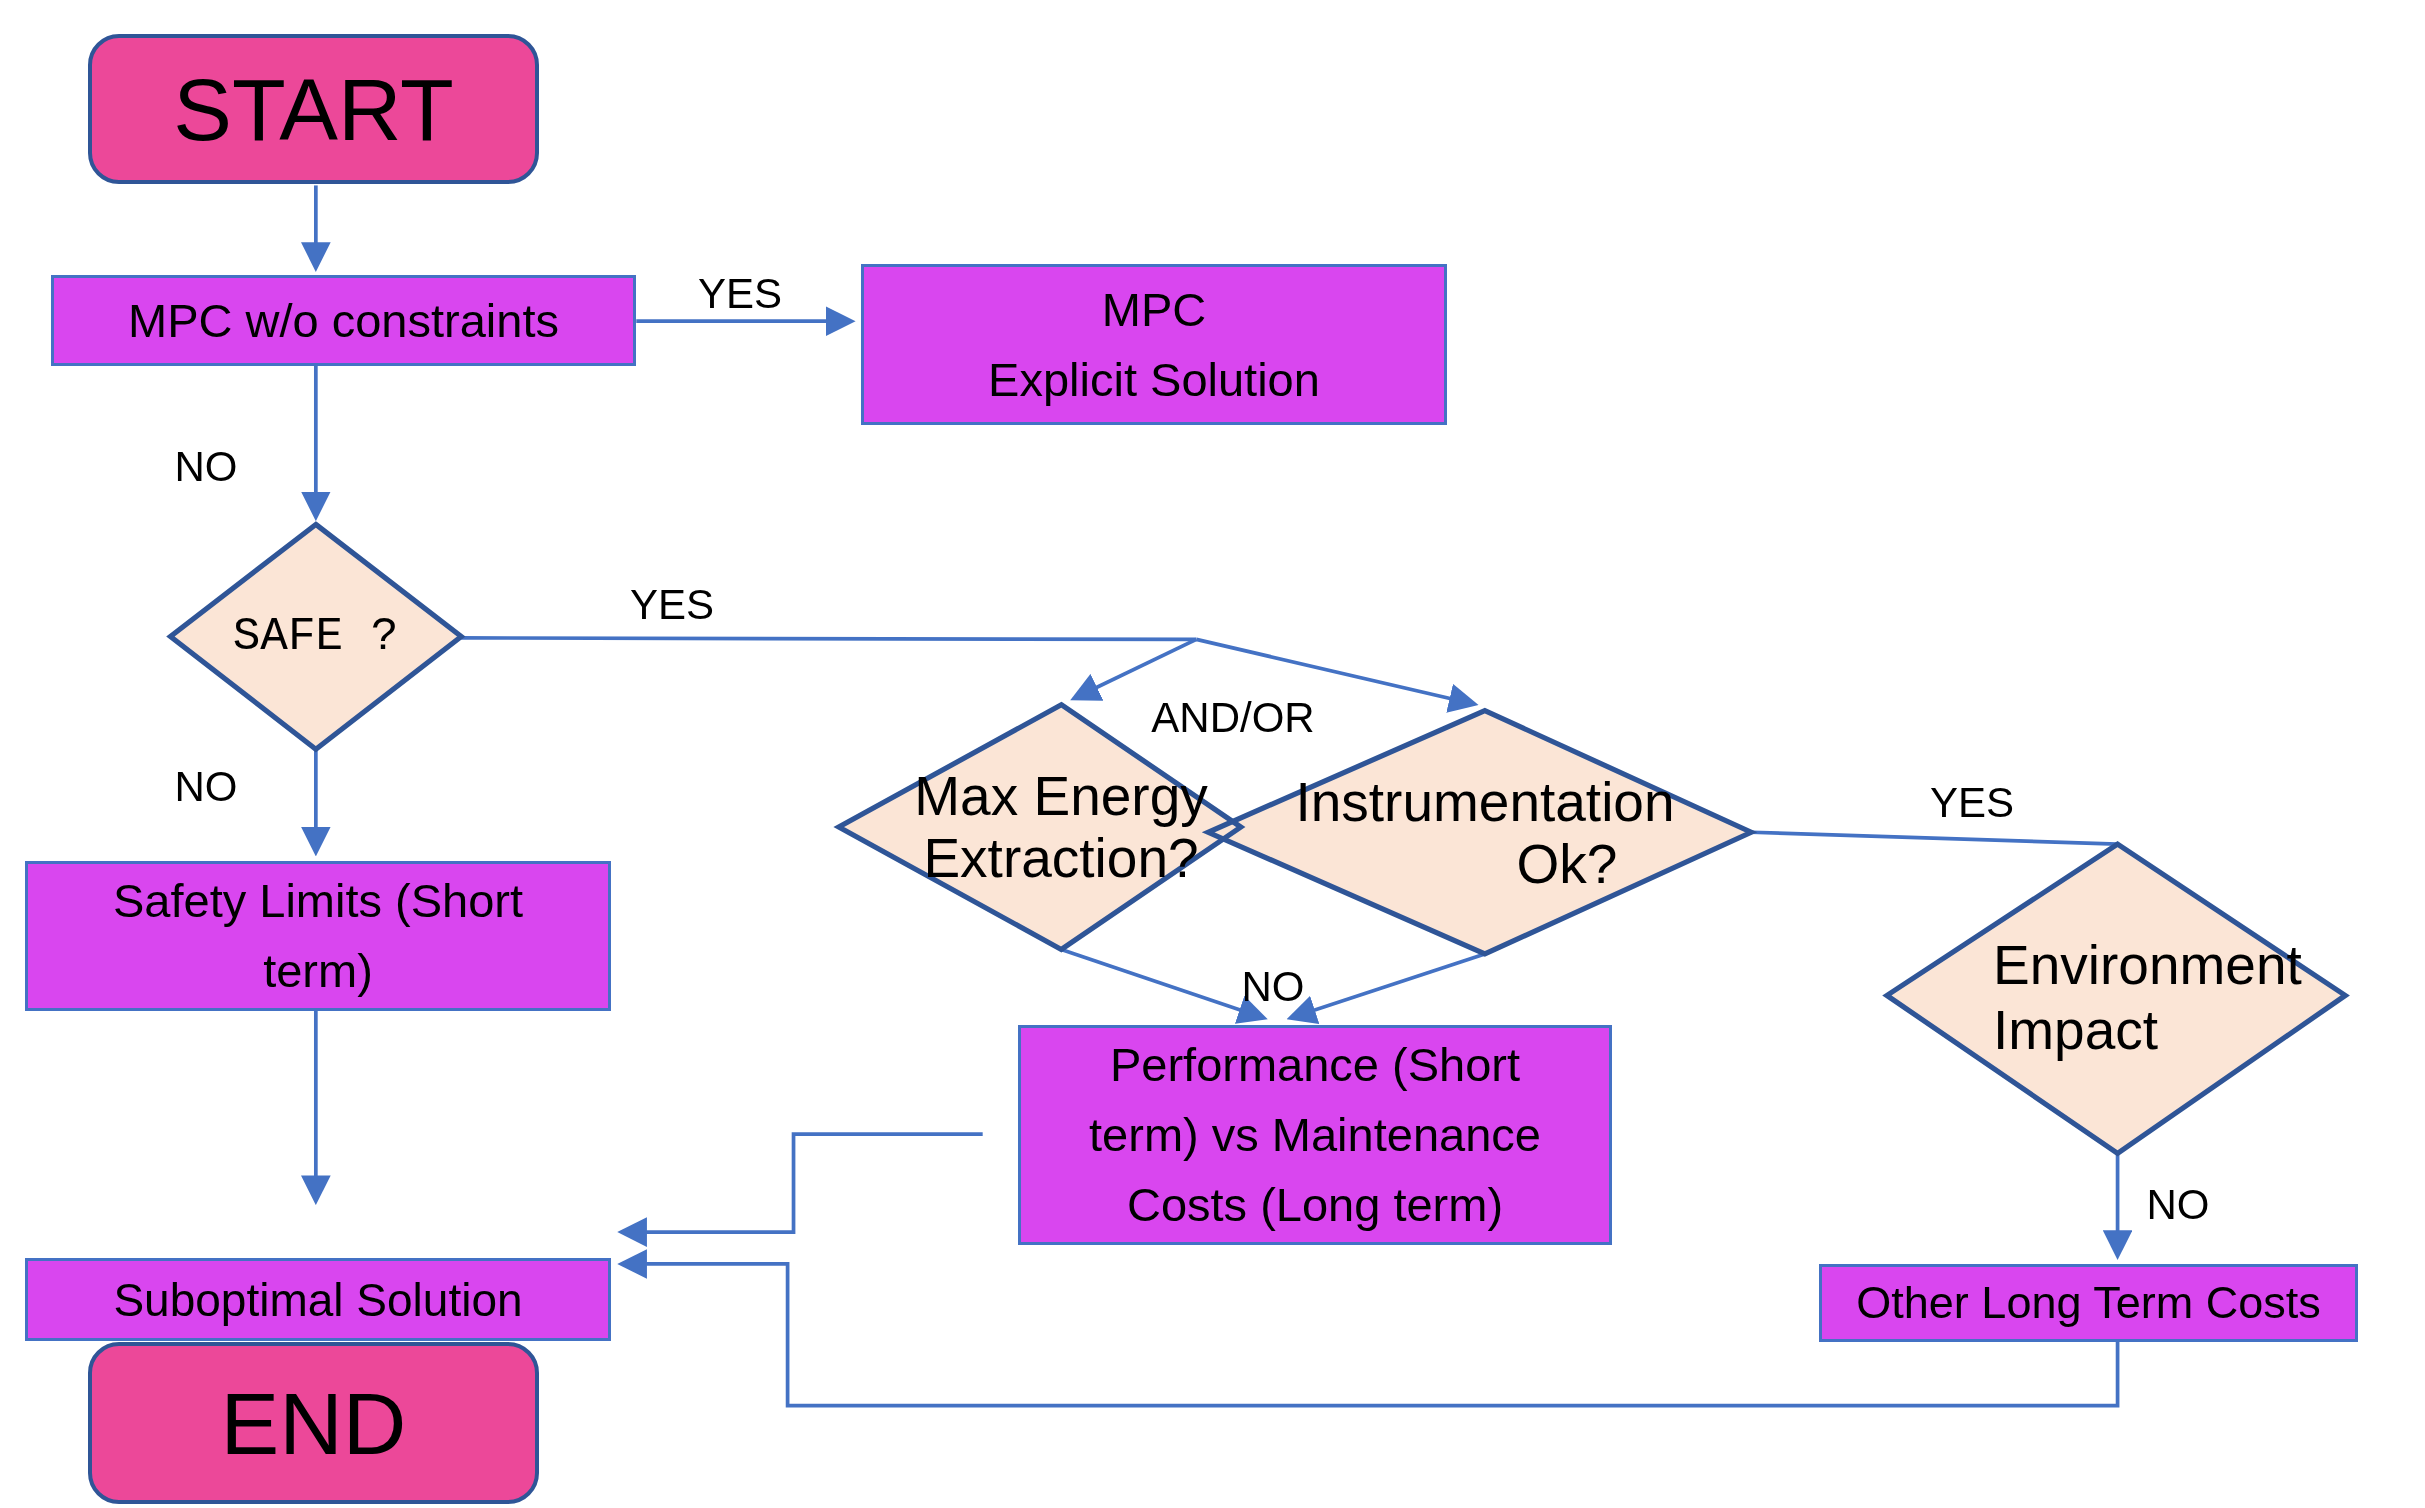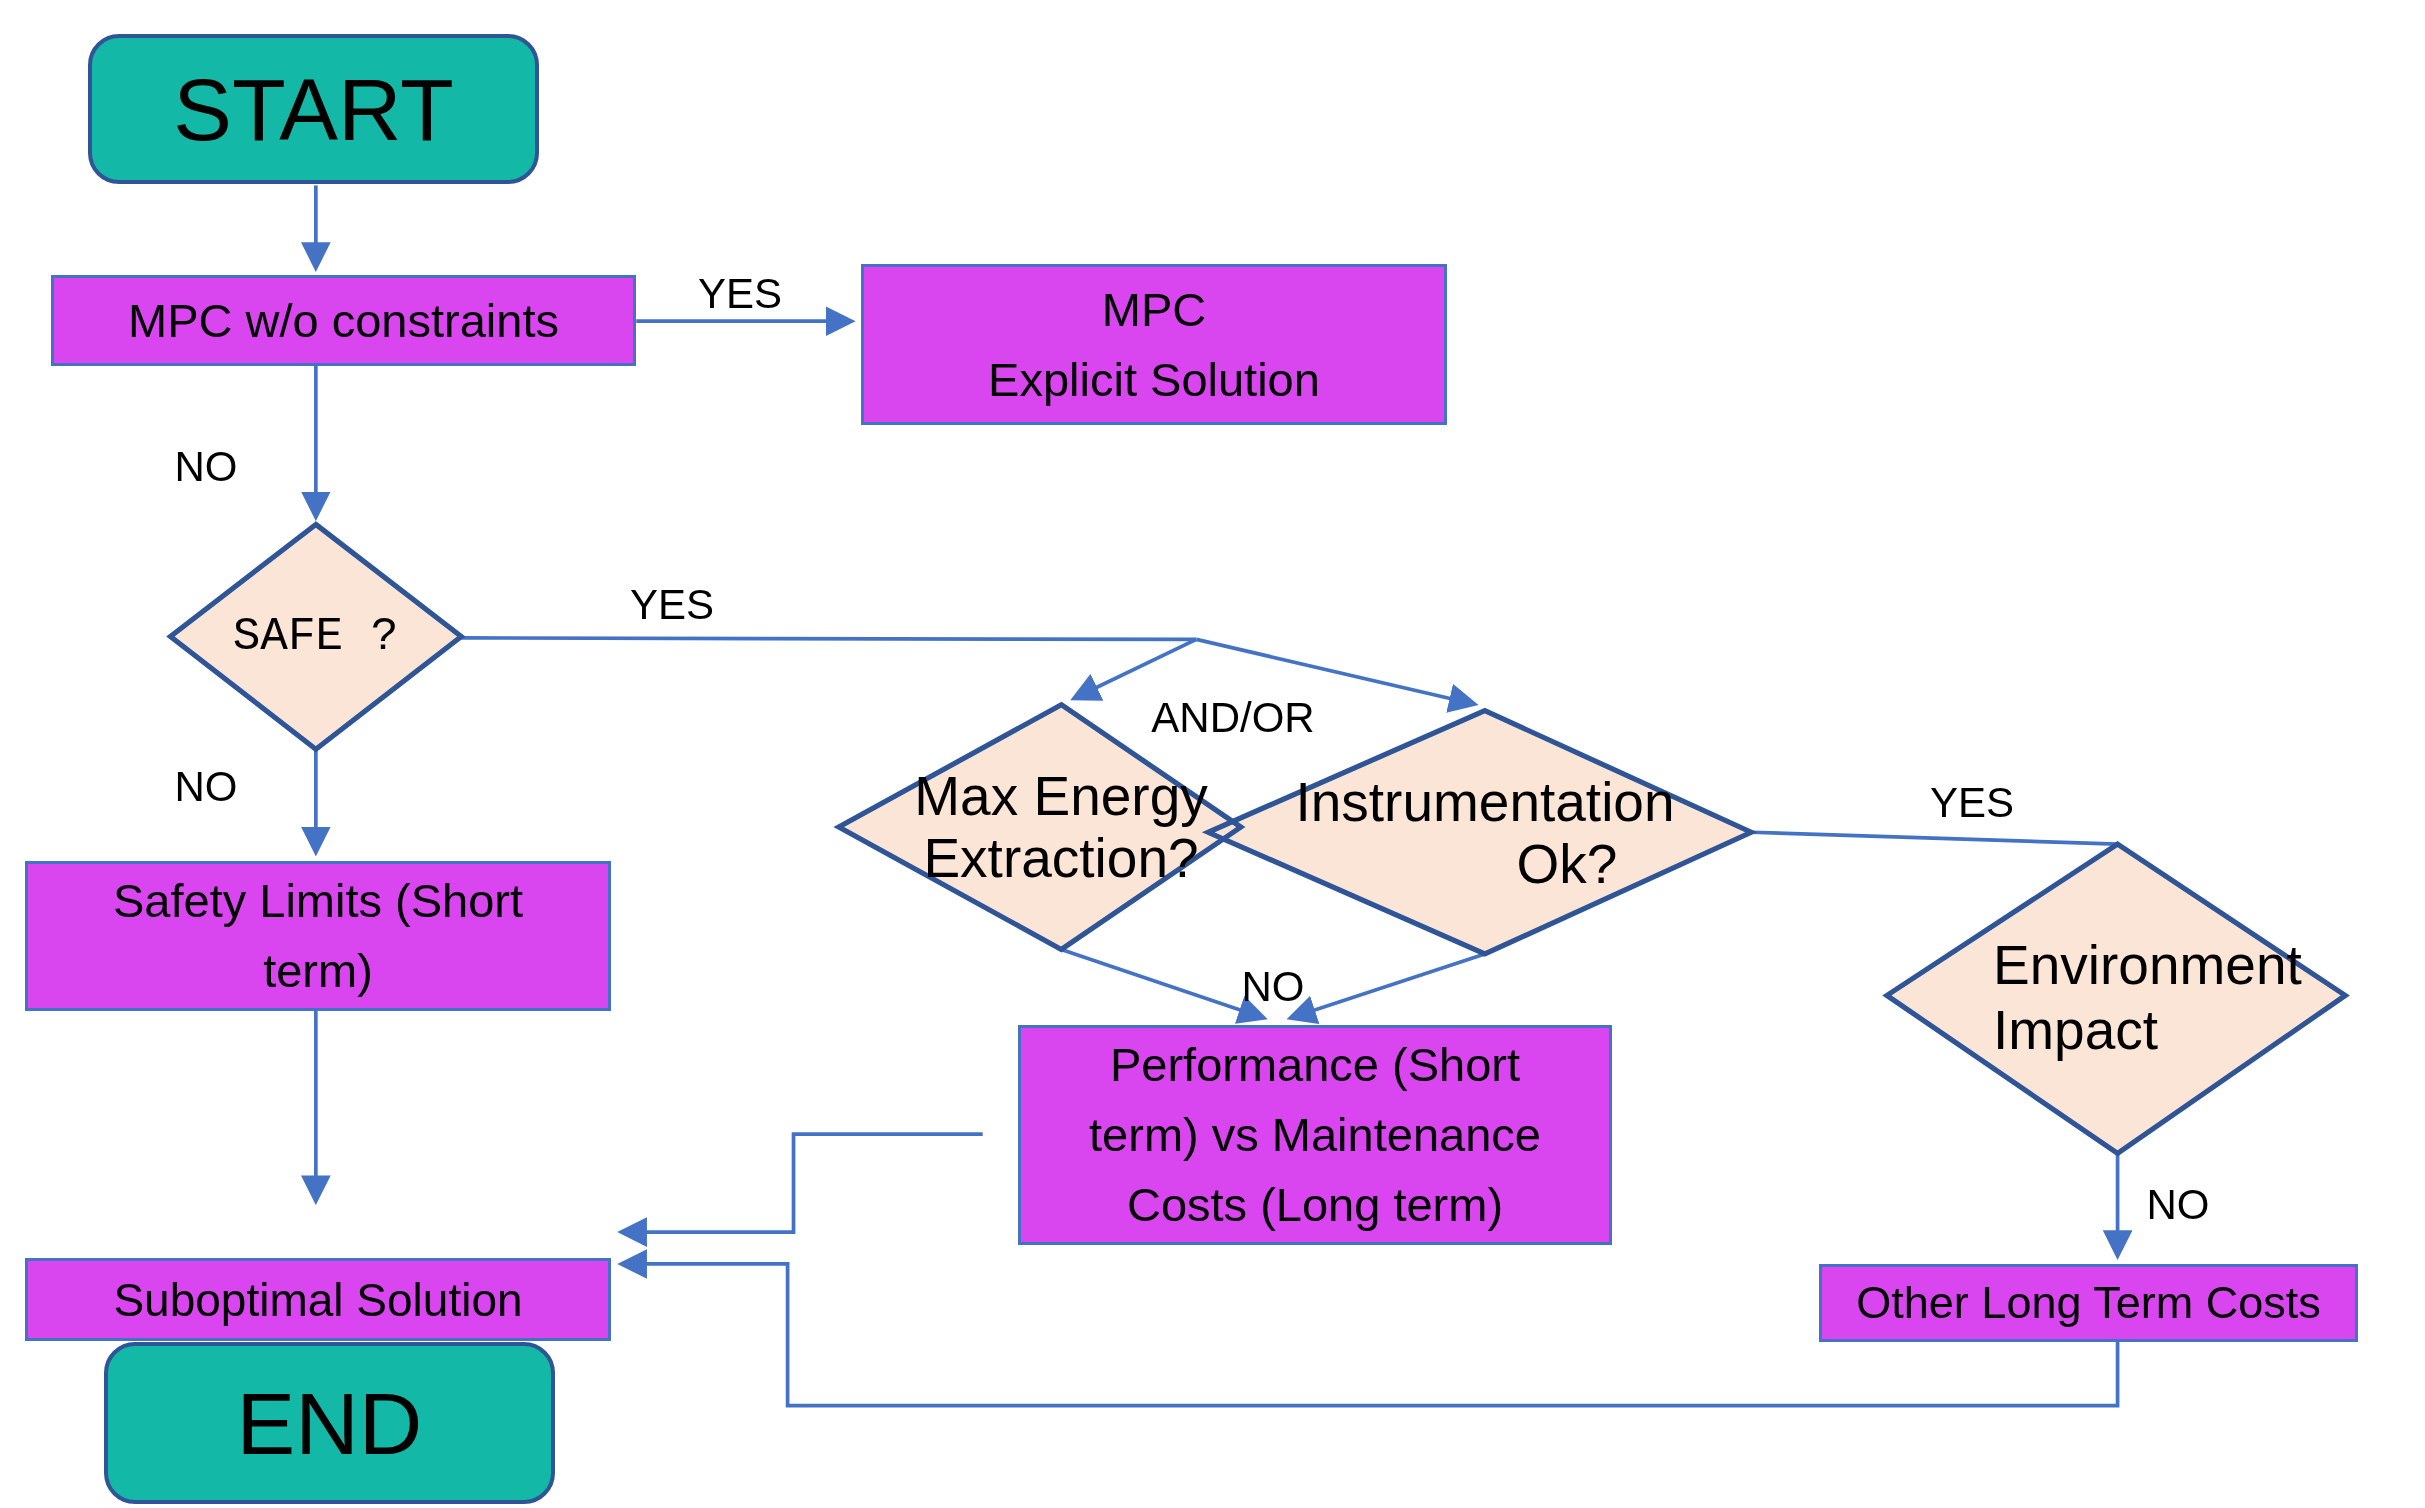--- a/index.html
+++ b/index.html
@@ -16,21 +16,21 @@
   .dstroke{fill:none;stroke:#2F5597;stroke-width:7;}
   .dfill{stroke:none;fill:#FBE5D6;}
 
   .node{
     position:absolute;display:flex;flex-direction:column;
     align-items:center;justify-content:center;text-align:center;
     box-sizing:border-box;line-height:70px;font-size:47px;
   }
   .rect{background:#d946ef;border:3.7px solid #4472C4;}
   .terminator{
-    background:#14b8a6;border:4.5px solid #2F5597;border-radius:31px;
+    background:#ec4899;border:4.5px solid #2F5597;border-radius:31px;
     font-size:88px;line-height:89px;
   }
   .dtext{
     position:absolute;display:flex;flex-direction:column;
     align-items:center;justify-content:center;text-align:center;
     font-size:55px;line-height:62px;
   }
   .label{
     position:absolute;display:flex;align-items:center;justify-content:center;
     font-size:42px;white-space:nowrap;
@@ -103,21 +103,21 @@
   </div>
 
   <div class="node rect" style="left:25px;top:1258px;width:586px;height:83px;font-size:46px;">
     <div>Suboptimal Solution</div>
   </div>
 
   <div class="node rect" style="left:1819px;top:1264px;width:539px;height:78px;font-size:45px;text-align:right;">
     <div>Other Long Term Costs</div>
   </div>
 
-  <div class="node terminator" style="left:88px;top:1342px;width:451px;height:162px;margin-left:16px;">
+  <div class="node terminator" style="left:88px;top:1342px;width:451px;height:162px;">
     <div>END</div>
   </div>
 
   <div class="dtext" style="left:170px;top:588px;width:291px;height:98px;font-size:46px;font-family:Liberation Mono, monospace;">
     <div>SAFE ?</div>
   </div>
 
   <div class="dtext" style="left:857px;top:758px;width:408px;height:138px;">
     <div>Max Energy</div>
     <div>Extraction?</div>

